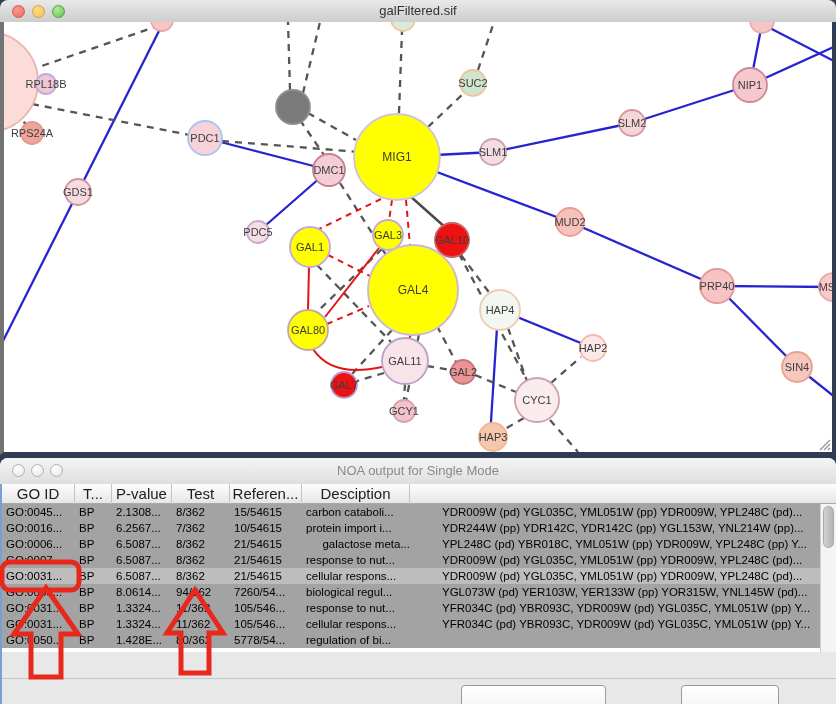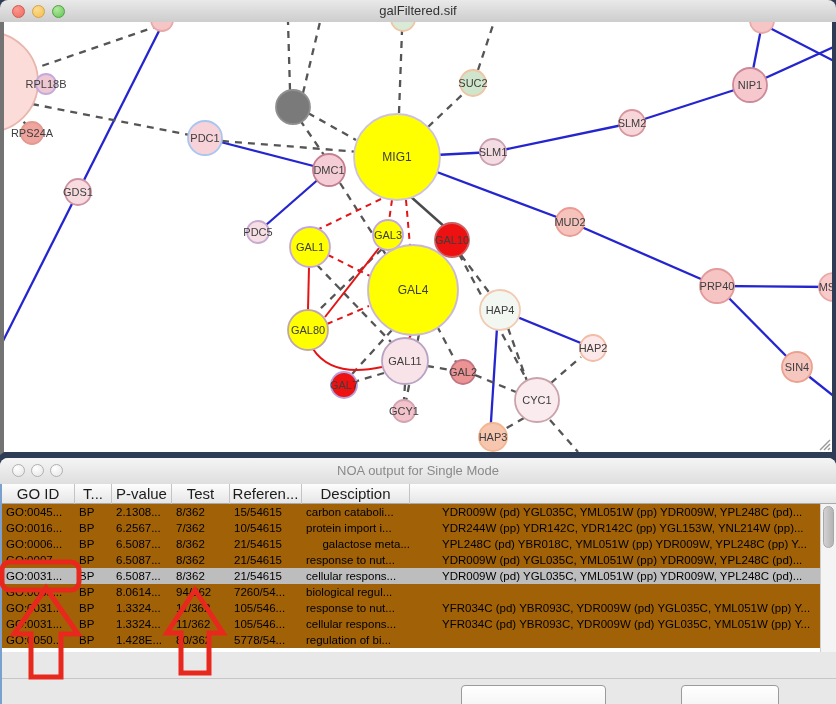--- a/index.html
+++ b/index.html
@@ -56,21 +56,21 @@
     background:linear-gradient(#fdfdfd,#e6e6e6);
     border-bottom:1px solid #a9a9a9;box-sizing:border-box;
   }
   .hcell{
     height:32px;line-height:19px;font-size:15px;color:#1c1c1c;text-align:center;
     border-right:1px solid #c4c4c4;box-sizing:border-box;
     white-space:nowrap;overflow:hidden;flex:0 0 auto;
   }
   .hcell.last{flex:1 1 auto;border-right:none;margin-top:22px;}
   .noa-rows{position:absolute;left:0;top:20px;width:820px;background:#fff;}
-  .trow{display:flex;height:16px;background:#a16207;}
+  .trow{display:flex;height:16px;background:#a3a3a3;}
   .trow.selected{background:#bdbdbd;}
   .tcell{
     height:16px;line-height:16px;font-size:11.5px;color:#000;
     padding-left:4px;box-sizing:border-box;
     white-space:nowrap;overflow:hidden;flex:0 0 auto;
   }
   .tcell.last{flex:1 1 auto;margin-left:28px;}
   .rows-filler{position:absolute;left:0;top:164px;width:820px;height:4px;background:#fff;}
   .vscroll{
     position:absolute;right:0;top:20px;width:16px;height:148px;
@@ -302,20 +302,21 @@
           <div class="tcell" style="width: 108px;">cellular respons...</div>
           <div class="tcell last">YDR009W (pd) YGL035C, YML051W (pp) YDR009W, YPL248C (pd)...</div>
         </div>
         <div class="trow">
           <div class="tcell" style="width: 73px;">GO:0065...</div>
           <div class="tcell" style="width: 37px;">BP</div>
           <div class="tcell" style="width: 60px;">8.0614...</div>
           <div class="tcell" style="width: 58px;">94/362</div>
           <div class="tcell" style="width: 72px;">7260/54...</div>
           <div class="tcell" style="width: 108px;">biological regul...</div>
+          <div class="tcell last">YGL073W (pd) YER103W, YER133W (pp) YOR315W, YNL145W (pd)...</div>
         </div>
         <div class="trow">
           <div class="tcell" style="width: 73px;">GO:0031...</div>
           <div class="tcell" style="width: 37px;">BP</div>
           <div class="tcell" style="width: 60px;">1.3324...</div>
           <div class="tcell" style="width: 58px;">11/362</div>
           <div class="tcell" style="width: 72px;">105/546...</div>
           <div class="tcell" style="width: 108px;">response to nut...</div>
           <div class="tcell last">YFR034C (pd) YBR093C, YDR009W (pd) YGL035C, YML051W (pp) Y...</div>
         </div>

